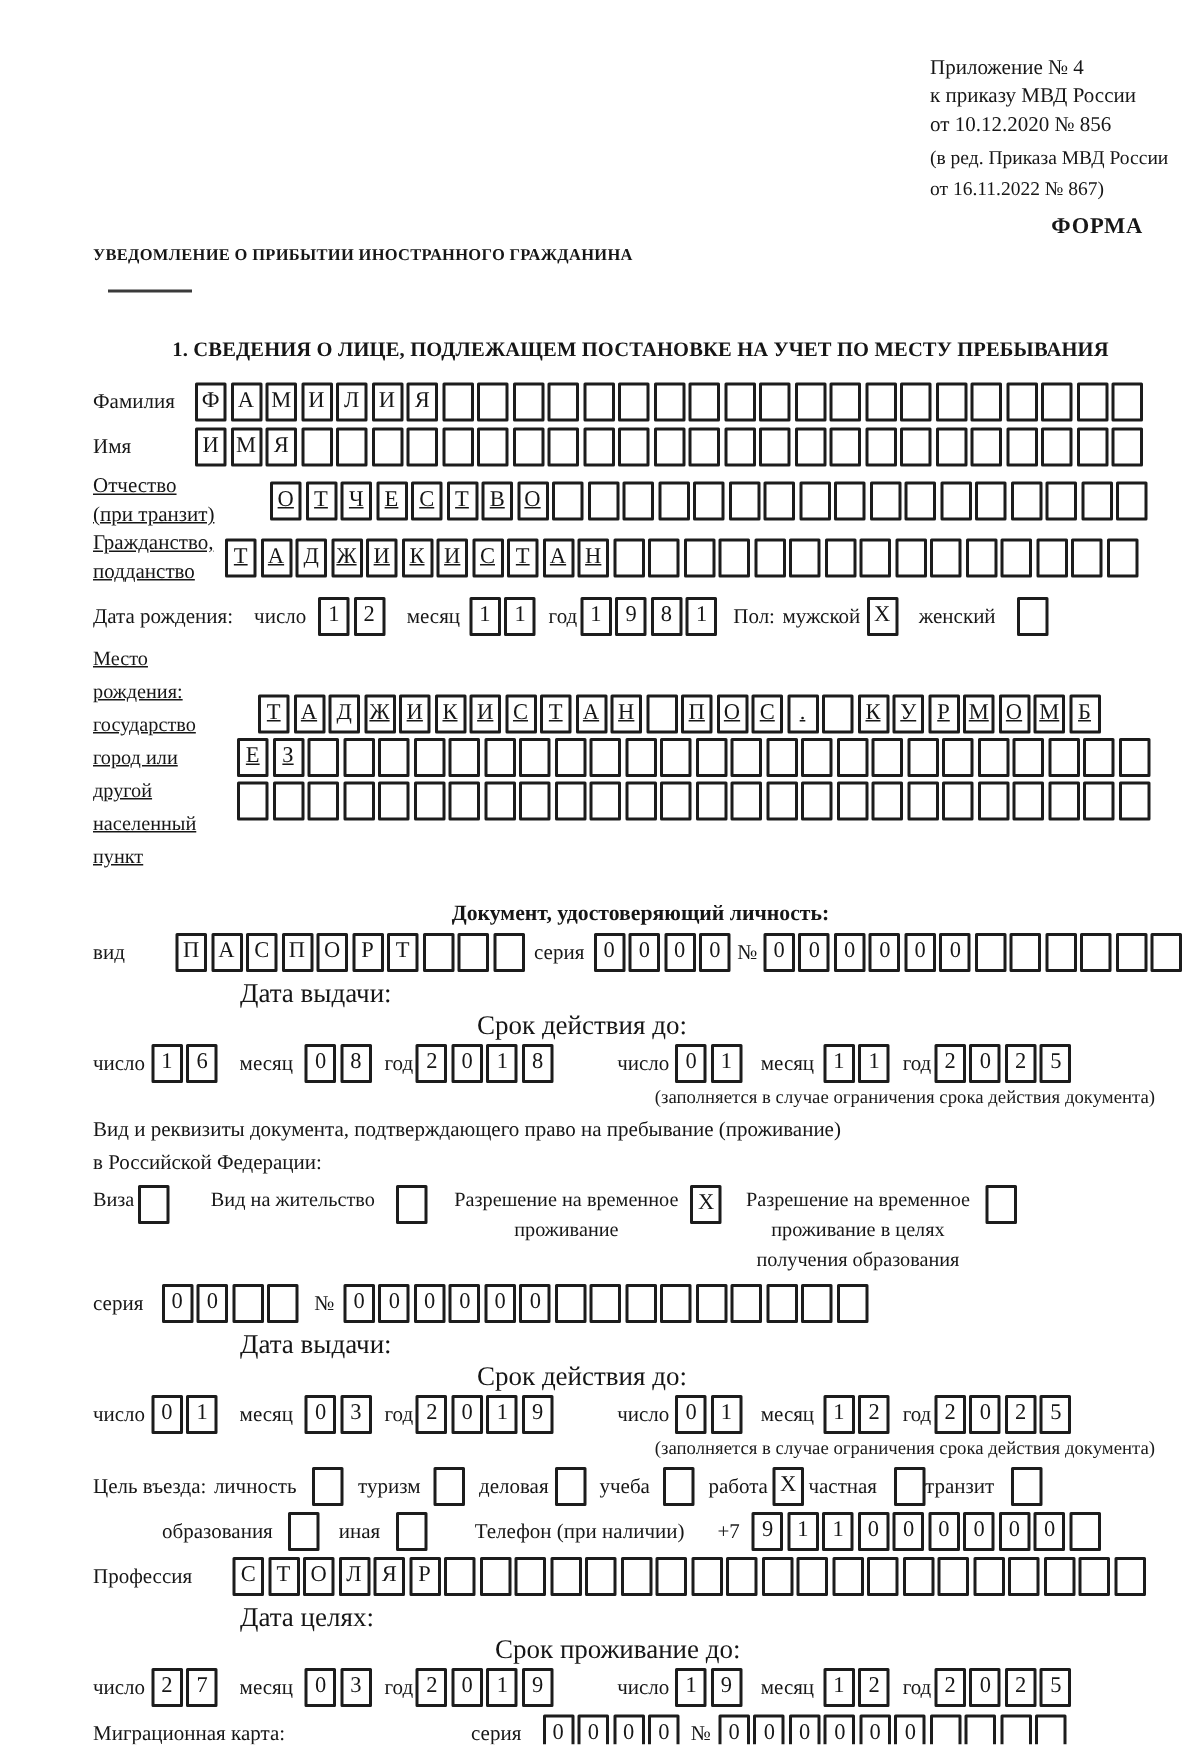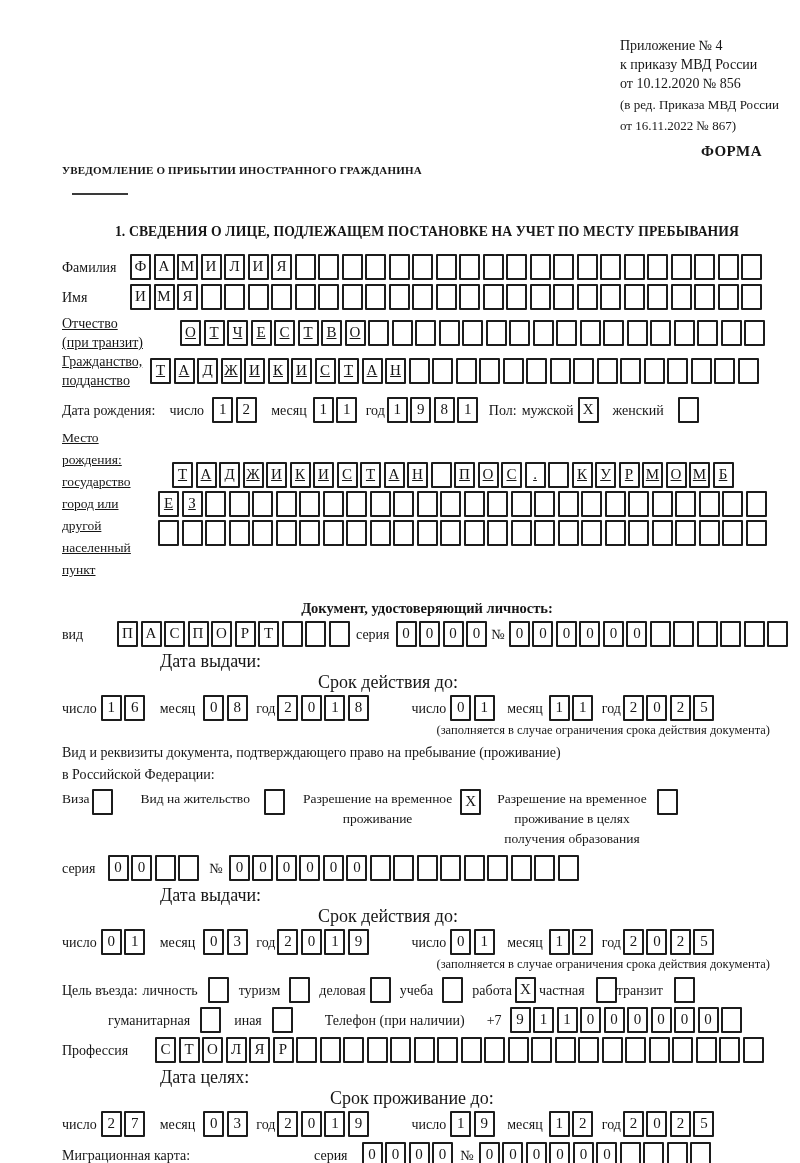--- a/index.html
+++ b/index.html
@@ -488,21 +488,21 @@
     <span class="c cb" style="margin-left:9px"></span>
     <span class="lbl" style="margin-left:9px">работа</span>
     <span class="c cb" style="margin-left:3px">X</span>
     <span class="lbl" style="margin-left:3px">частная</span>
     <span class="c cb" style="margin-left:11px"></span>
     <span class="lbl" style="margin-left:0">транзит</span>
     <span class="c cb" style="margin-left:11px"></span>
   </div>
 
   <div class="row">
-    <span class="lbl" style="margin-left:46px">гуманитарная</span>
+    <span class="lbl" style="margin-left:46px">образования</span>
     <span class="c cb" style="margin-left:10px"></span>
     <span class="lbl" style="margin-left:13px">иная</span>
     <span class="c cb" style="margin-left:10px"></span>
     <span class="lbl" style="margin-left:32px">Телефон (при наличии)</span>
     <span class="lbl" style="margin-left:22px">+7</span>
     <span class="cells" style="margin-left:8px">
         <span class="c">9</span>
         <span class="c">1</span>
         <span class="c">1</span>
         <span class="c">0</span>

